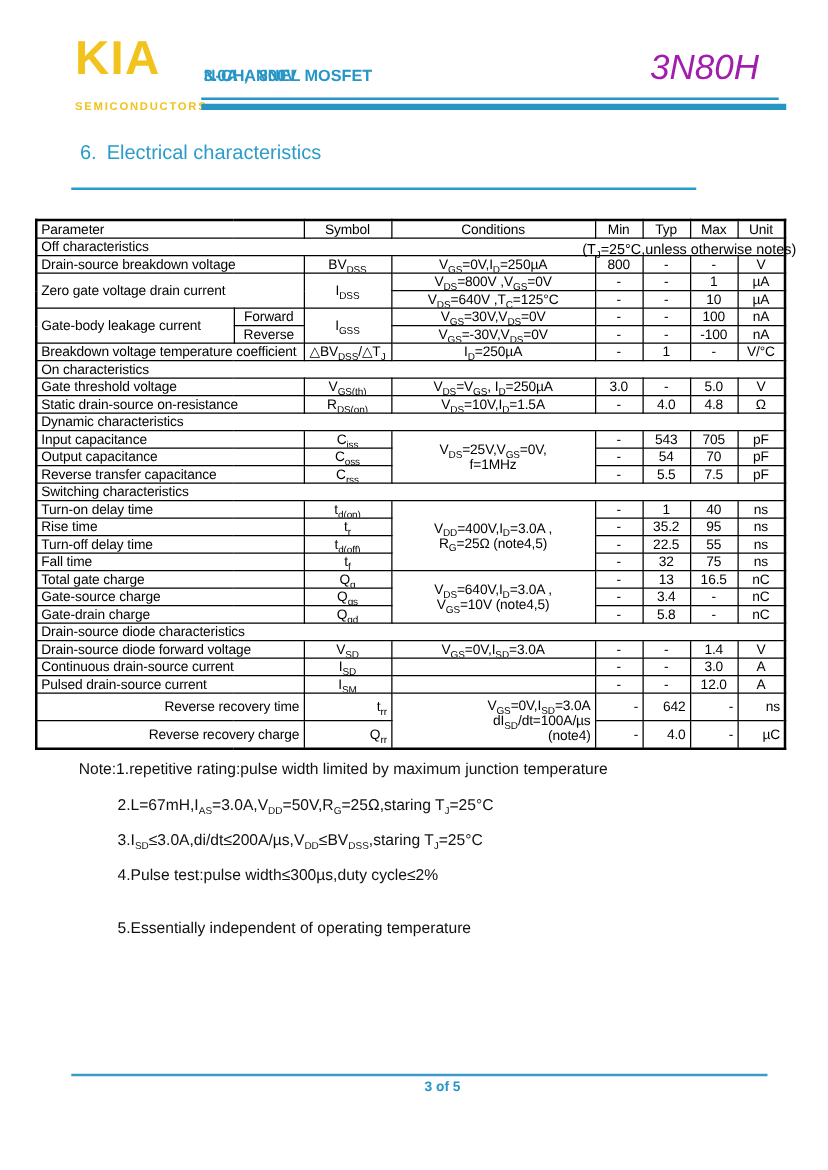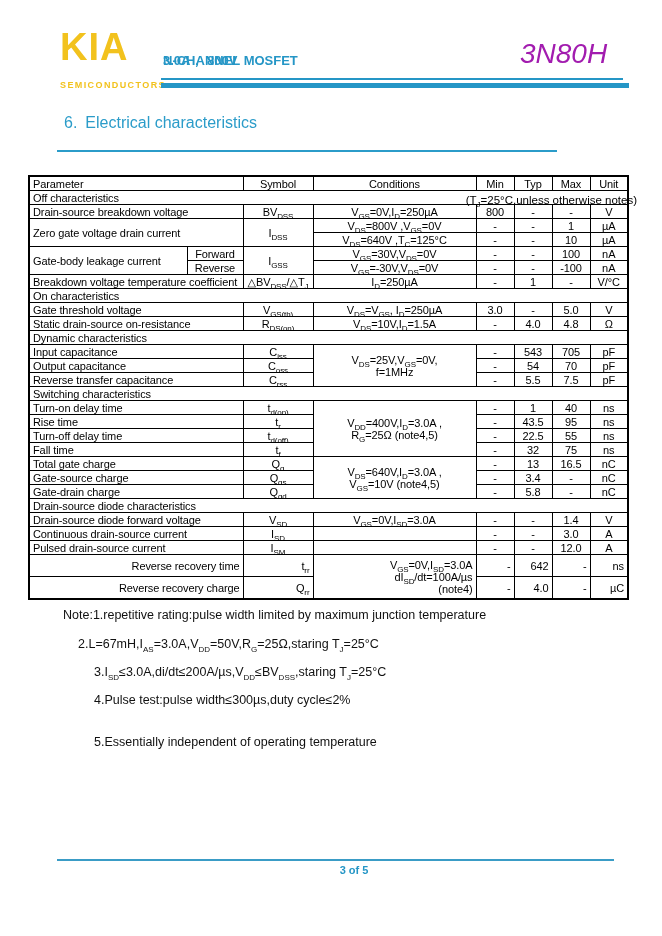--- a/index.html
+++ b/index.html
@@ -29,21 +29,21 @@
   #tbl td,#tbl th{border:1px solid #000;font-size:11px;font-weight:normal;text-align:center;
        padding:0 3px;height:13px;line-height:12px;white-space:nowrap;overflow:hidden;
        letter-spacing:-0.1px;}
   #tbl .l{text-align:left;}
   #tbl tr.tall td{height:21px;text-align:right;}
   sub{font-size:8px;line-height:0;}
 
   
   .note{position:absolute;font-size:12.5px;color:#111;}
   .n1{left:63px;top:608px;}
-  .n2{left:78px;top:637px;}
+  .n2{left:94px;top:637px;}
   .n3{left:94px;top:665px;}
   .n4{left:94px;top:693px;}
   .n5{left:94px;top:735px;}
 
   
   .footer-line{position:absolute;left:57px;top:859px;width:557px;height:2px;background:#3A9CC6;}
   .footer-text{position:absolute;left:0;top:864px;width:662px;text-align:center;
        font-size:11px;font-weight:bold;color:#2596C6;padding-left:23px;}
 </style>
 </head>
@@ -199,21 +199,21 @@
       <td rowspan="4">V<sub>DD</sub>=400V,I<sub>D</sub>=3.0A ,<br>R<sub>G</sub>=25Ω (note4,5)</td>
       <td>-</td>
       <td>1</td>
       <td>40</td>
       <td>ns</td>
     </tr>
     <tr>
       <td colspan="2" class="l">Rise time</td>
       <td>t<sub>r</sub></td>
       <td>-</td>
-      <td>43.5</td>
+      <td>35.2</td>
       <td>95</td>
       <td>ns</td>
     </tr>
     <tr>
       <td colspan="2" class="l">Turn-off delay time</td>
       <td>t<sub>d(off)</sub></td>
       <td>-</td>
       <td>22.5</td>
       <td>55</td>
       <td>ns</td>

